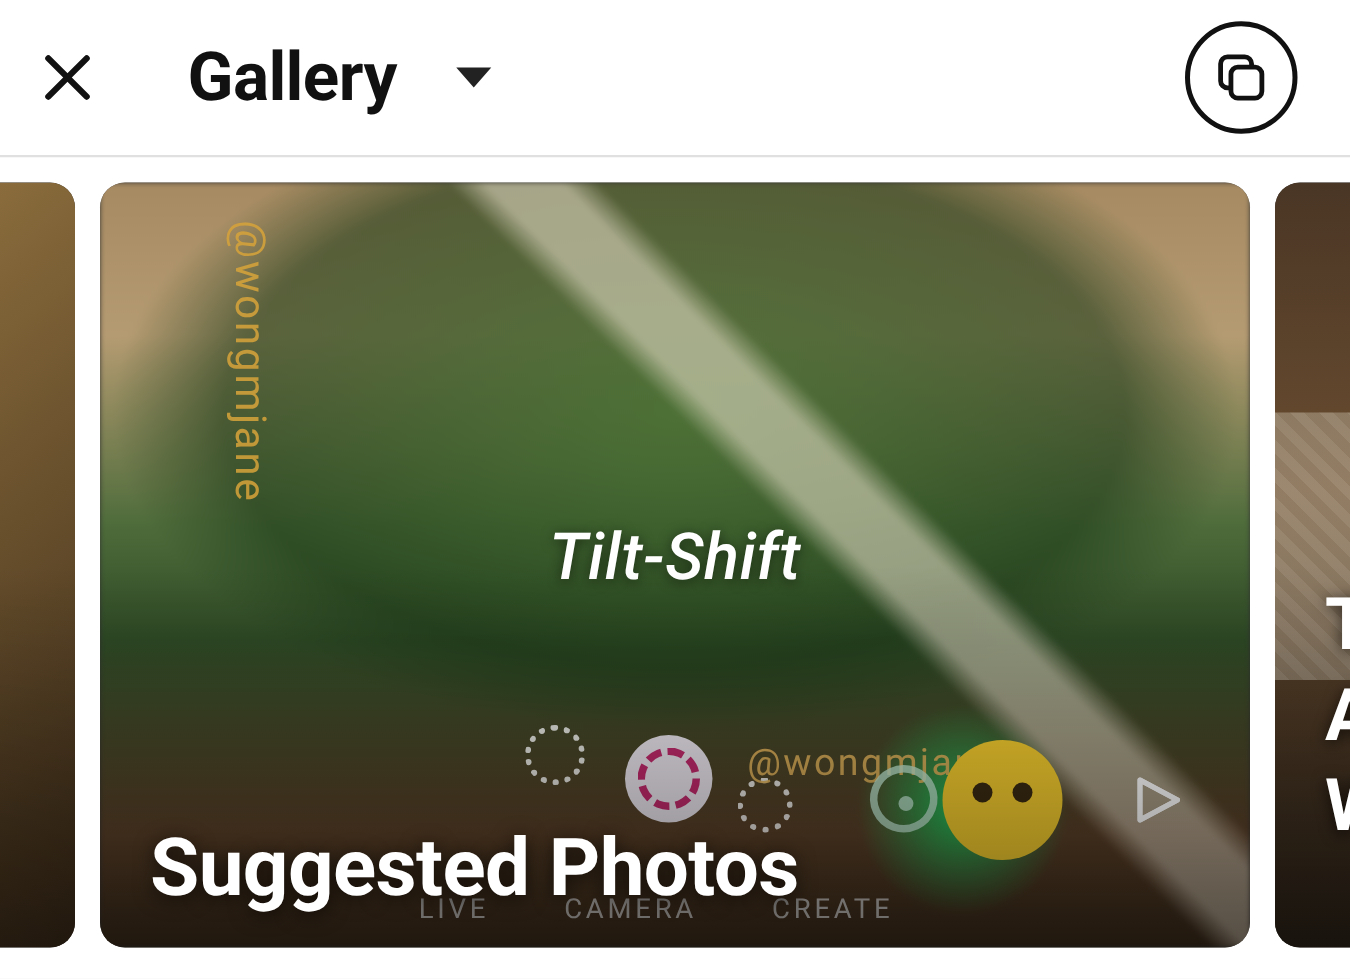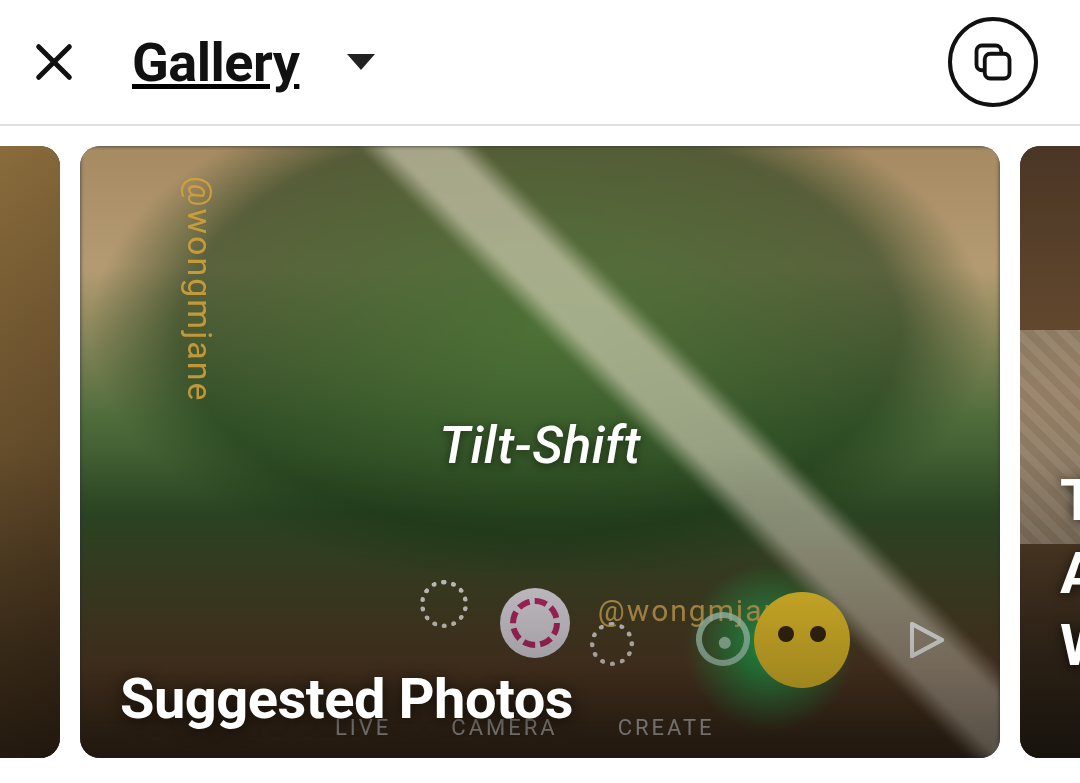--- a/index.html
+++ b/index.html
@@ -13,23 +13,22 @@
     background: #fff;
   }
   .close-btn {
     width: 60px; height: 60px;
     display: flex; align-items: center; justify-content: center;
     cursor: pointer;
   }
   .close-btn svg { width: 46px; height: 46px; }
   .gallery-dd {
     display: flex; align-items: center;
-    margin-left: 48px;
-    cursor: pointer;
-    text-decoration: underline;
+    margin-left: 66px;
+    cursor: pointer;
   }
   .gallery-dd .label {
     font-size: 54px;
     font-weight: 700;
     color: #111;
     letter-spacing: -0.5px;
   }
   .gallery-dd .caret {
     margin-left: 48px;
     width: 0; height: 0;
@@ -109,21 +108,21 @@
     color:#fff;
     font-size:52px;
     font-weight:500;
     text-shadow: 0 2px 10px rgba(0,0,0,0.55);
     font-style: italic;
     letter-spacing:0.5px;
   }
   .caption {
     position:absolute; left:40px; bottom:26px;
     color:#fff;
-    font-size:56px;
+    font-size:64px;
     font-weight:700;
     text-shadow: 0 2px 16px rgba(0,0,0,0.7);
     letter-spacing:-0.5px;
     text-align:center;
   }
   
   .wm-vert {
     position:absolute; left:100px; top:30px;
     color:#d8a43a; font-size:34px; font-weight:400; letter-spacing:2px;
     writing-mode: vertical-rl;

